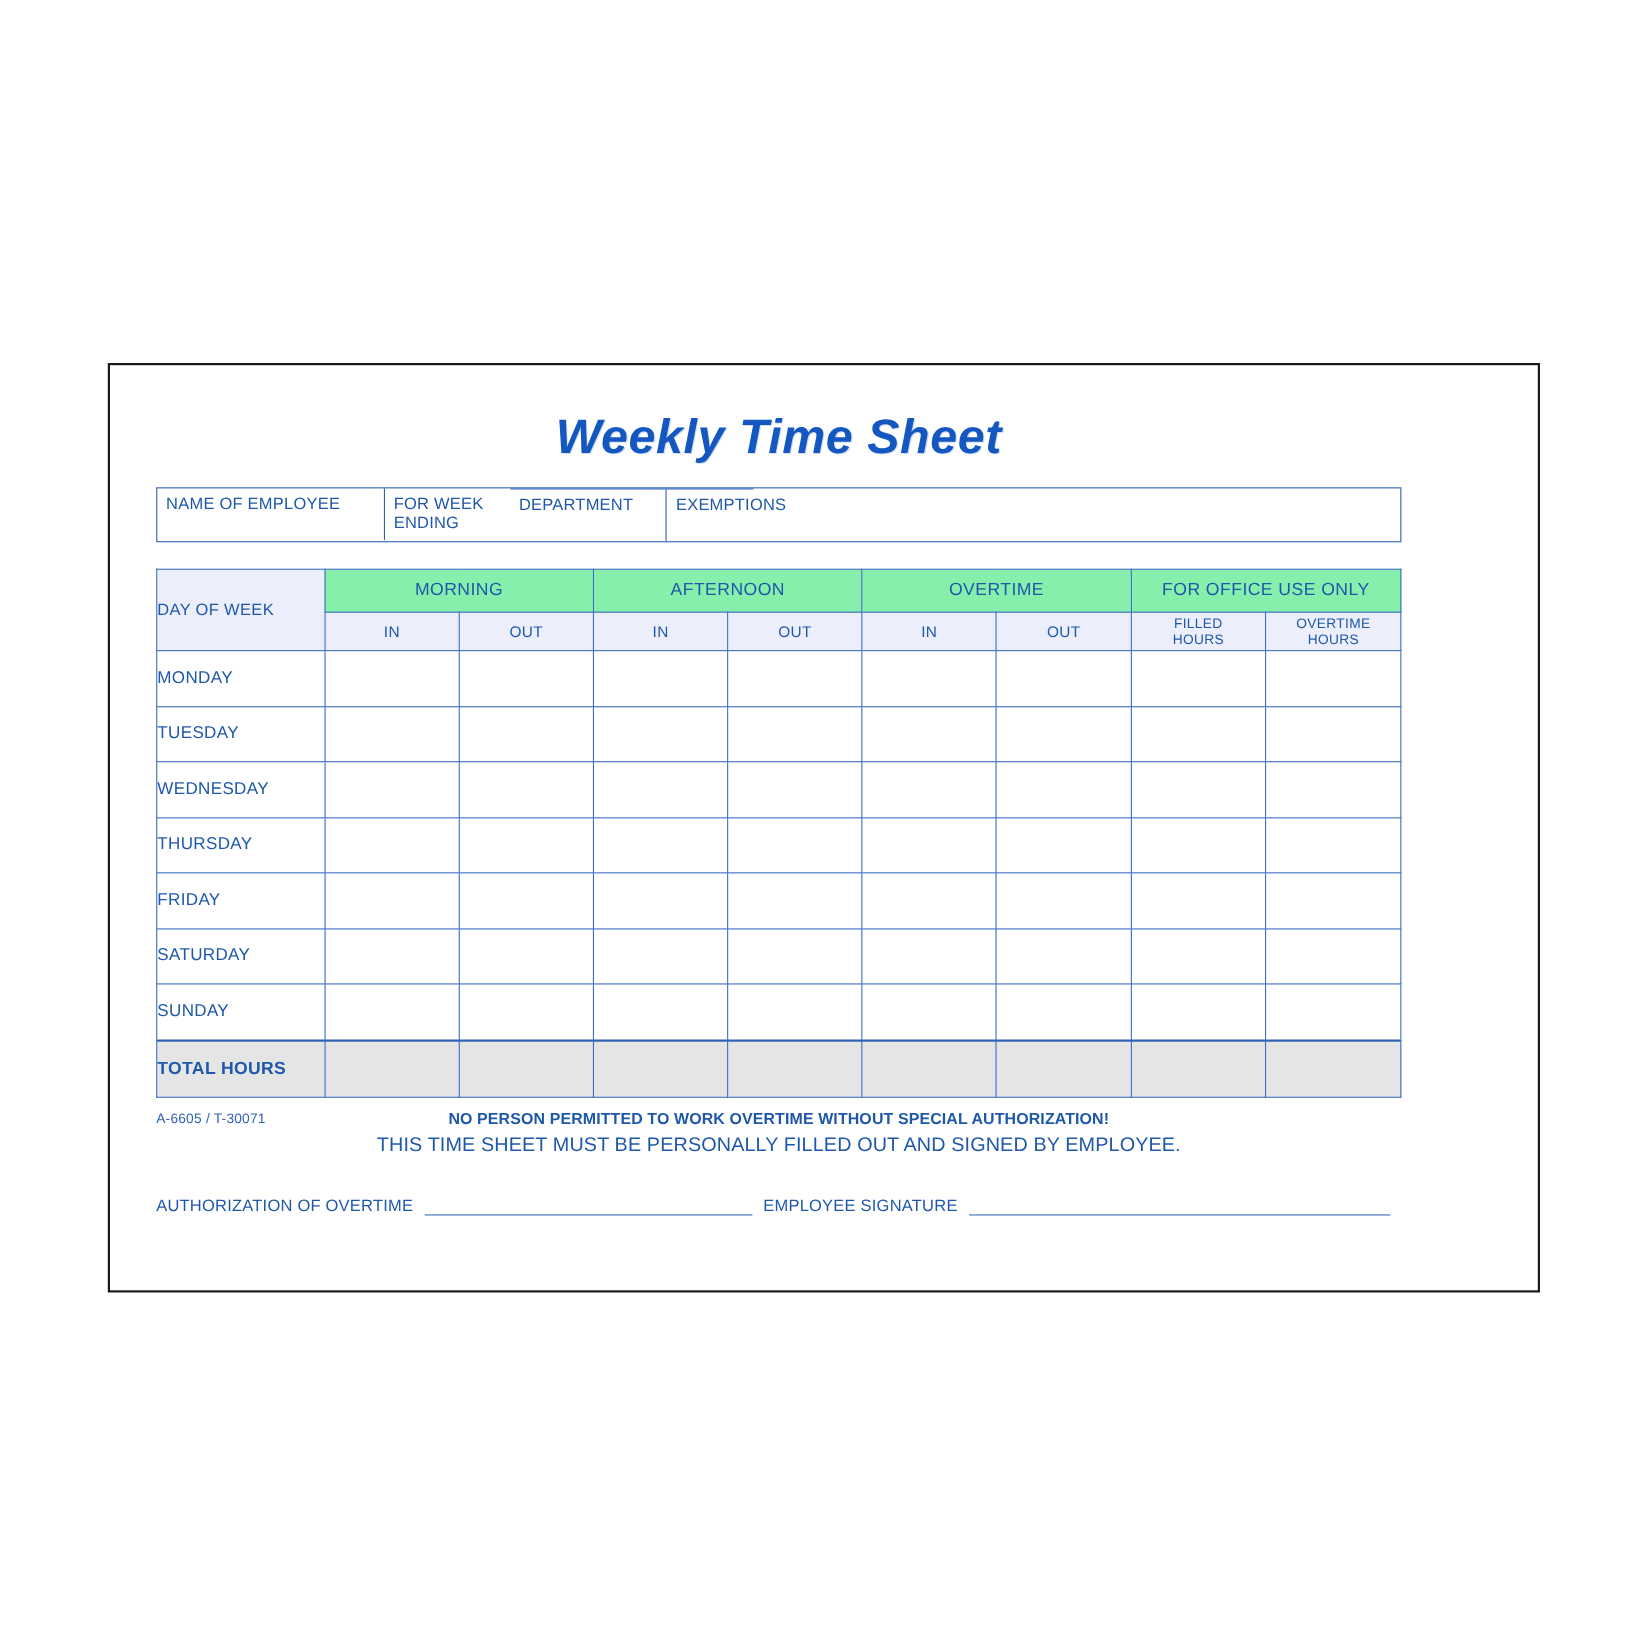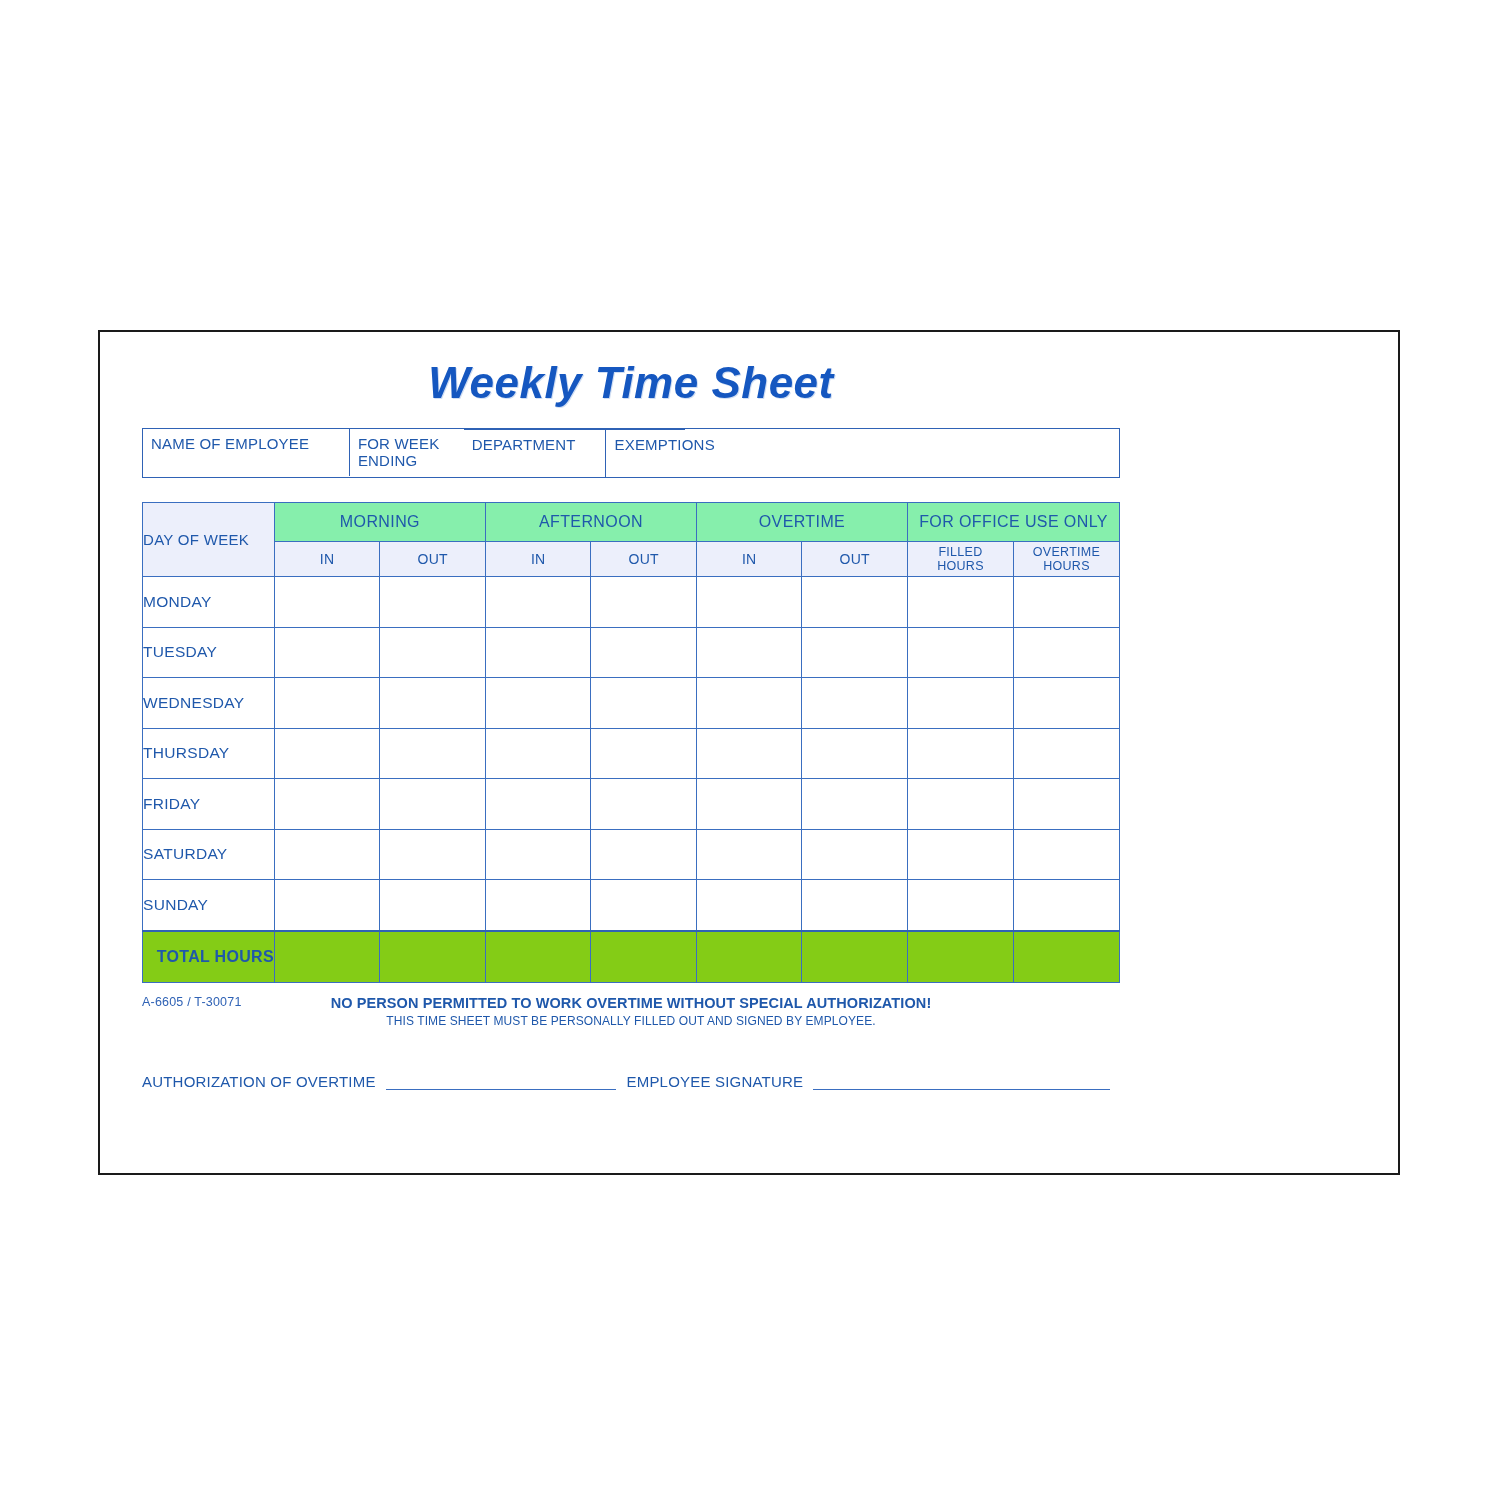--- a/index.html
+++ b/index.html
@@ -21,22 +21,22 @@
     width: 1302px;
     height: 845px;
     border: 2px solid #1a1a1a;
     background: #ffffff;
     box-sizing: border-box;
   }
 
   .inner {
     position: absolute;
     left: 42px;
-    top: 28px;
-    width: 978px;
+    top: 43px;
+    width: 1132px;
   }
 
   
   .title {
     text-align: center;
     color: #1557c0;
     font-size: 44px;
     font-weight: bold;
     font-style: italic;
     letter-spacing: 0.5px;
@@ -119,23 +119,22 @@
     height: 49.5px;
     padding-left: 18px;
     font-size: 15.5px;
     letter-spacing: 0.3px;
     text-align: left;
   }
   td.entry {
     background: #ffffff;
   }
   tr.total-row td {
-    background: #84cc16;
+    background: #e5e5e5;
     height: 50px;
-    text-align: right;
   }
   tr.total-row td.day-name {
     font-weight: bold;
     font-size: 16px;
   }
   tr.total-row {
     border-top: 2px solid #2f62b5;
   }
   .thick-top td {
     border-top: 2.2px solid #2f62b5;
@@ -160,21 +159,21 @@
     padding-top: 4px;
   }
   .note-1 {
     font-size: 14.5px;
     font-weight: bold;
     color: #1f58ab;
     letter-spacing: 0.1px;
     line-height: 1.4;
   }
   .note-2 {
-    font-size: 12px;
+    font-size: 18px;
     color: #1f58ab;
     letter-spacing: 0.1px;
     line-height: 1.4;
   }
 
   
   .sig-row {
     display: flex;
     align-items: flex-end;
     margin-top: 22px;

